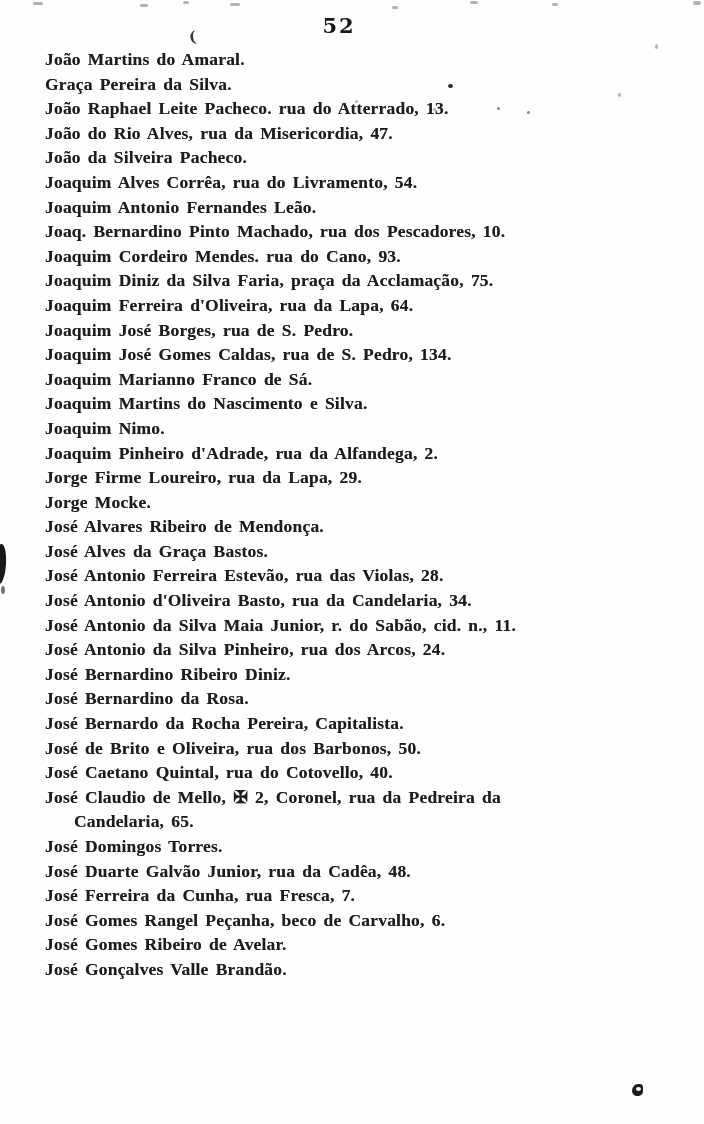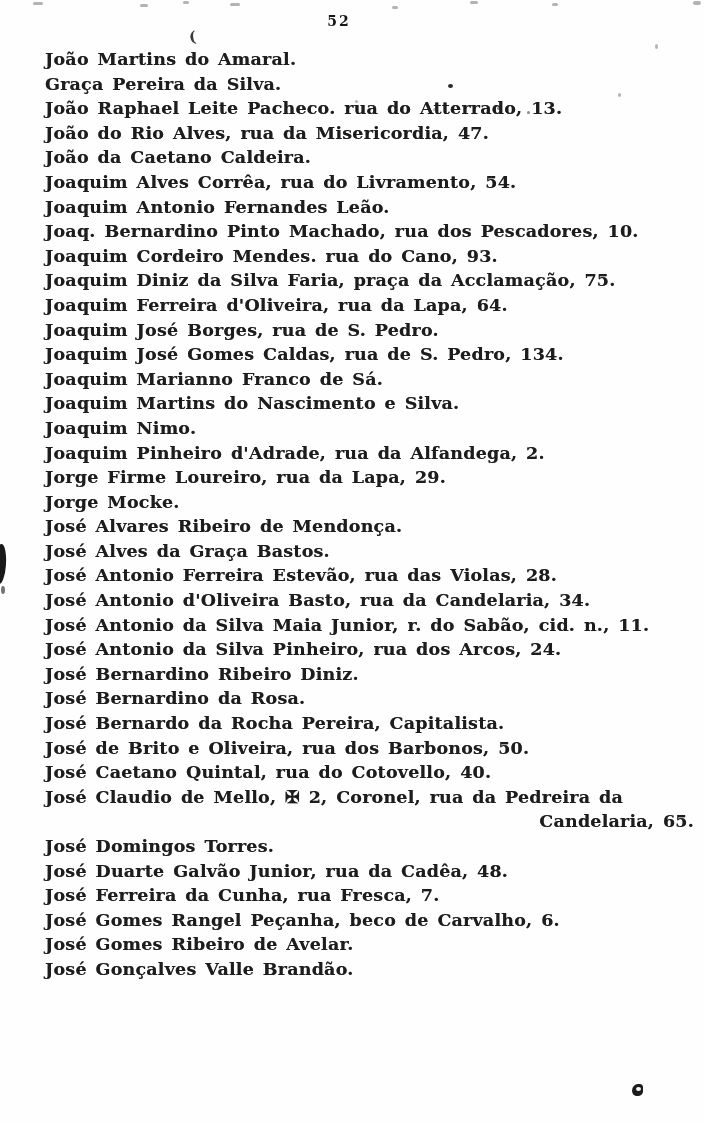--- a/index.html
+++ b/index.html
@@ -15,45 +15,45 @@
     overflow: hidden;
     font-family: "DejaVu Serif", "Liberation Serif", serif;
     color: #1d1c1e;
   }
   .pagenum {
     position: absolute;
     top: 13px;
     left: 0;
     width: 678px;
     text-align: center;
-    font-size: 14px;
+    font-size: 21px;
     font-weight: 700;
     letter-spacing: 2px;
     color: #161618;
   }
   .list {
     position: absolute;
     top: 47px;
     left: 45px;
     right: 10px;
   }
   .entry {
     height: 24.6px;
     line-height: 24.6px;
     font-size: 17.5px;
     font-weight: 700;
     letter-spacing: 0.2px;
     word-spacing: 2.5px;
     white-space: nowrap;
     color: #1d1c1e;
     text-shadow: 0 0 0.5px rgba(20,20,20,0.55);
+    font-family: Liberation Serif, serif;
   }
   .entry.cont {
     padding-left: 29px;
-    text-align: right;
   }
   
   .speck {
     position: absolute;
     background: #2a292b;
     border-radius: 50%;
   }
   .dash {
     border-radius: 2px;
   }
@@ -113,21 +113,21 @@
 
 <div class="page">
 
   <div class="pagenum">52</div>
 
   <div class="list">
       <div class="entry">João Martins do Amaral.</div>
       <div class="entry">Graça Pereira da Silva.</div>
       <div class="entry">João Raphael Leite Pacheco. rua do Atterrado, 13.</div>
       <div class="entry">João do Rio Alves, rua da Misericordia, 47.</div>
-      <div class="entry">João da Caetano Caldeira.</div>
+      <div class="entry">João da Silveira Pacheco.</div>
       <div class="entry">Joaquim Alves Corrêa, rua do Livramento, 54.</div>
       <div class="entry">Joaquim Antonio Fernandes Leão.</div>
       <div class="entry">Joaq. Bernardino Pinto Machado, rua dos Pescadores, 10.</div>
       <div class="entry">Joaquim Cordeiro Mendes. rua do Cano, 93.</div>
       <div class="entry">Joaquim Diniz da Silva Faria, praça da Acclamação, 75.</div>
       <div class="entry">Joaquim Ferreira d'Oliveira, rua da Lapa, 64.</div>
       <div class="entry">Joaquim José Borges, rua de S. Pedro.</div>
       <div class="entry">Joaquim José Gomes Caldas, rua de S. Pedro, 134.</div>
       <div class="entry">Joaquim Marianno Franco de Sá.</div>
       <div class="entry">Joaquim Martins do Nascimento e Silva.</div>

